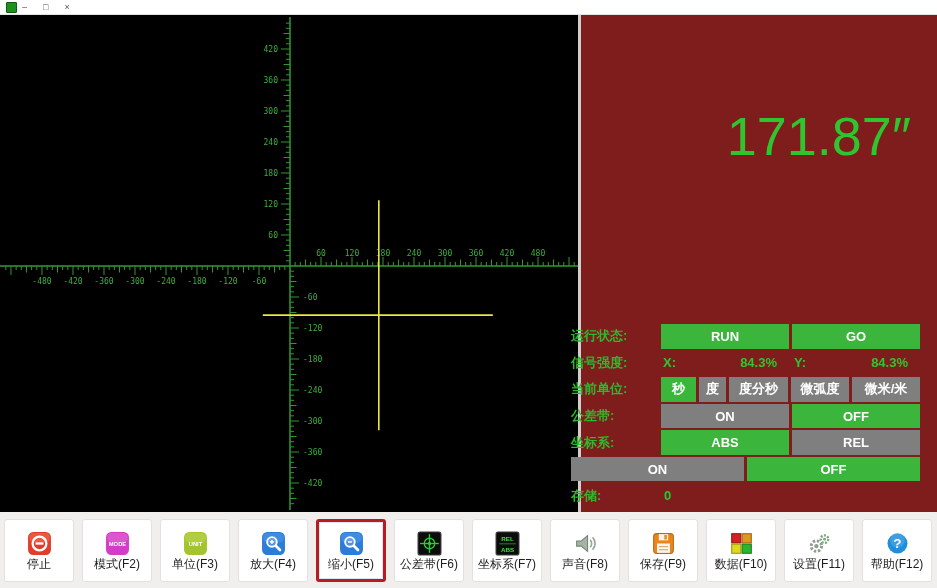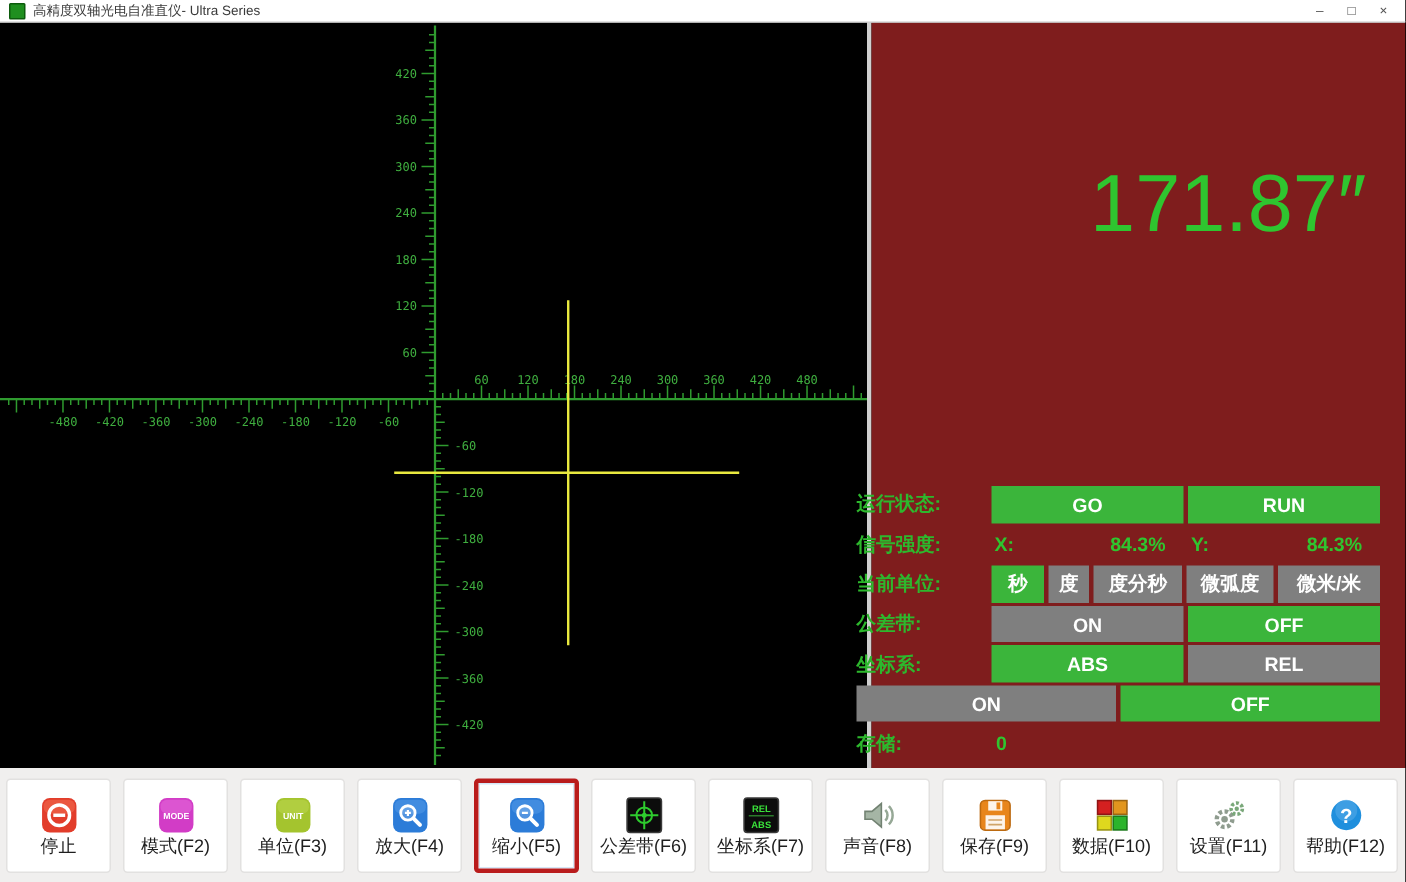--- a/index.html
+++ b/index.html
@@ -54,21 +54,20 @@
   }
   .tool-btn.focused{border:3px solid #b91c1c;box-shadow:inset 0 0 0 1px #d5e7f7;}
   .tool-icon{width:26px;height:26px;display:flex;align-items:center;justify-content:center;}
   .tool-label{line-height:13px;white-space:nowrap;}
 </style>
 </head>
 <body>
 
 <div class="titlebar">
   <span class="app-icon"></span>
-  <span class="title-text">高精度双轴光电自准直仪- Ultra Series</span>
   <span class="win-controls">
     <button class="win-btn">–</button>
     <button class="win-btn">□</button>
     <button class="win-btn">×</button>
   </span>
 </div>
 
 <div class="graph-panel">
   <svg width="578" height="497" font-family="DejaVu Sans Mono, monospace" font-size="8">
       <line x1="0" y1="251" x2="578" y2="251" stroke="#2f9b2f" stroke-width="1.5"></line>
@@ -320,22 +319,22 @@
     </div>
     <div class="axis-block y">
       <span class="axis-label">Y轴:</span>
     </div>
   </div>
   <div class="h-separator"></div>
   <div class="status-table">
       <div class="status-row">
         <span class="status-label">运行状态:</span>
         <div class="status-cells">
+          <button class="cell green" style="flex: 1 1 0px;">RUN</button>
           <button class="cell green" style="flex: 1 1 0px;">GO</button>
-          <button class="cell green" style="flex: 1 1 0px;">RUN</button>
         </div>
       </div>
       <div class="status-row">
         <span class="status-label">信号强度:</span>
         <div class="status-cells">
           <div class="sig">
             <span>X:</span>
             <span>84.3%</span>
           </div>
           <div class="sig">

